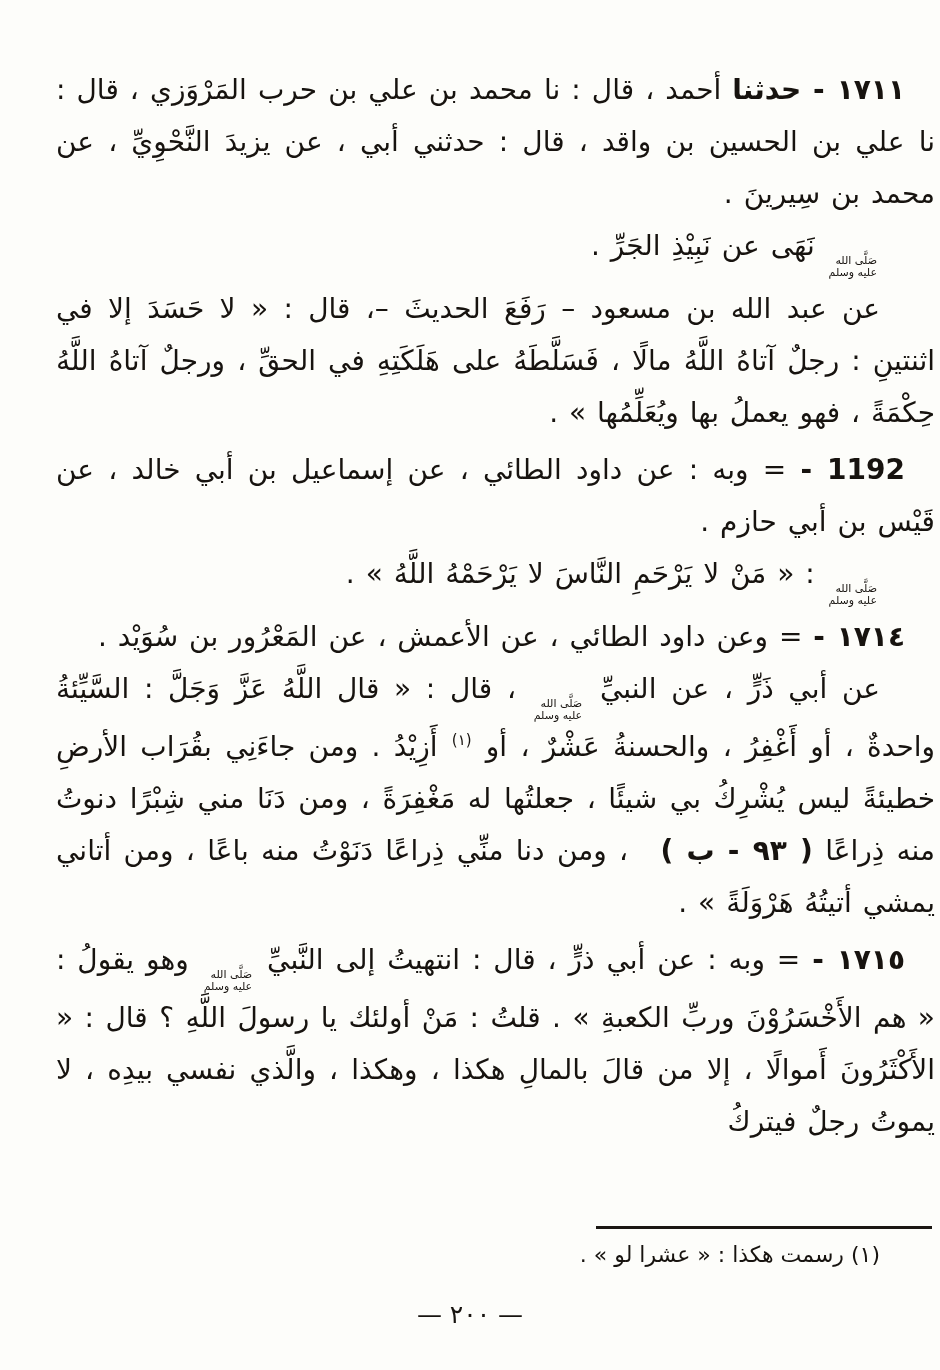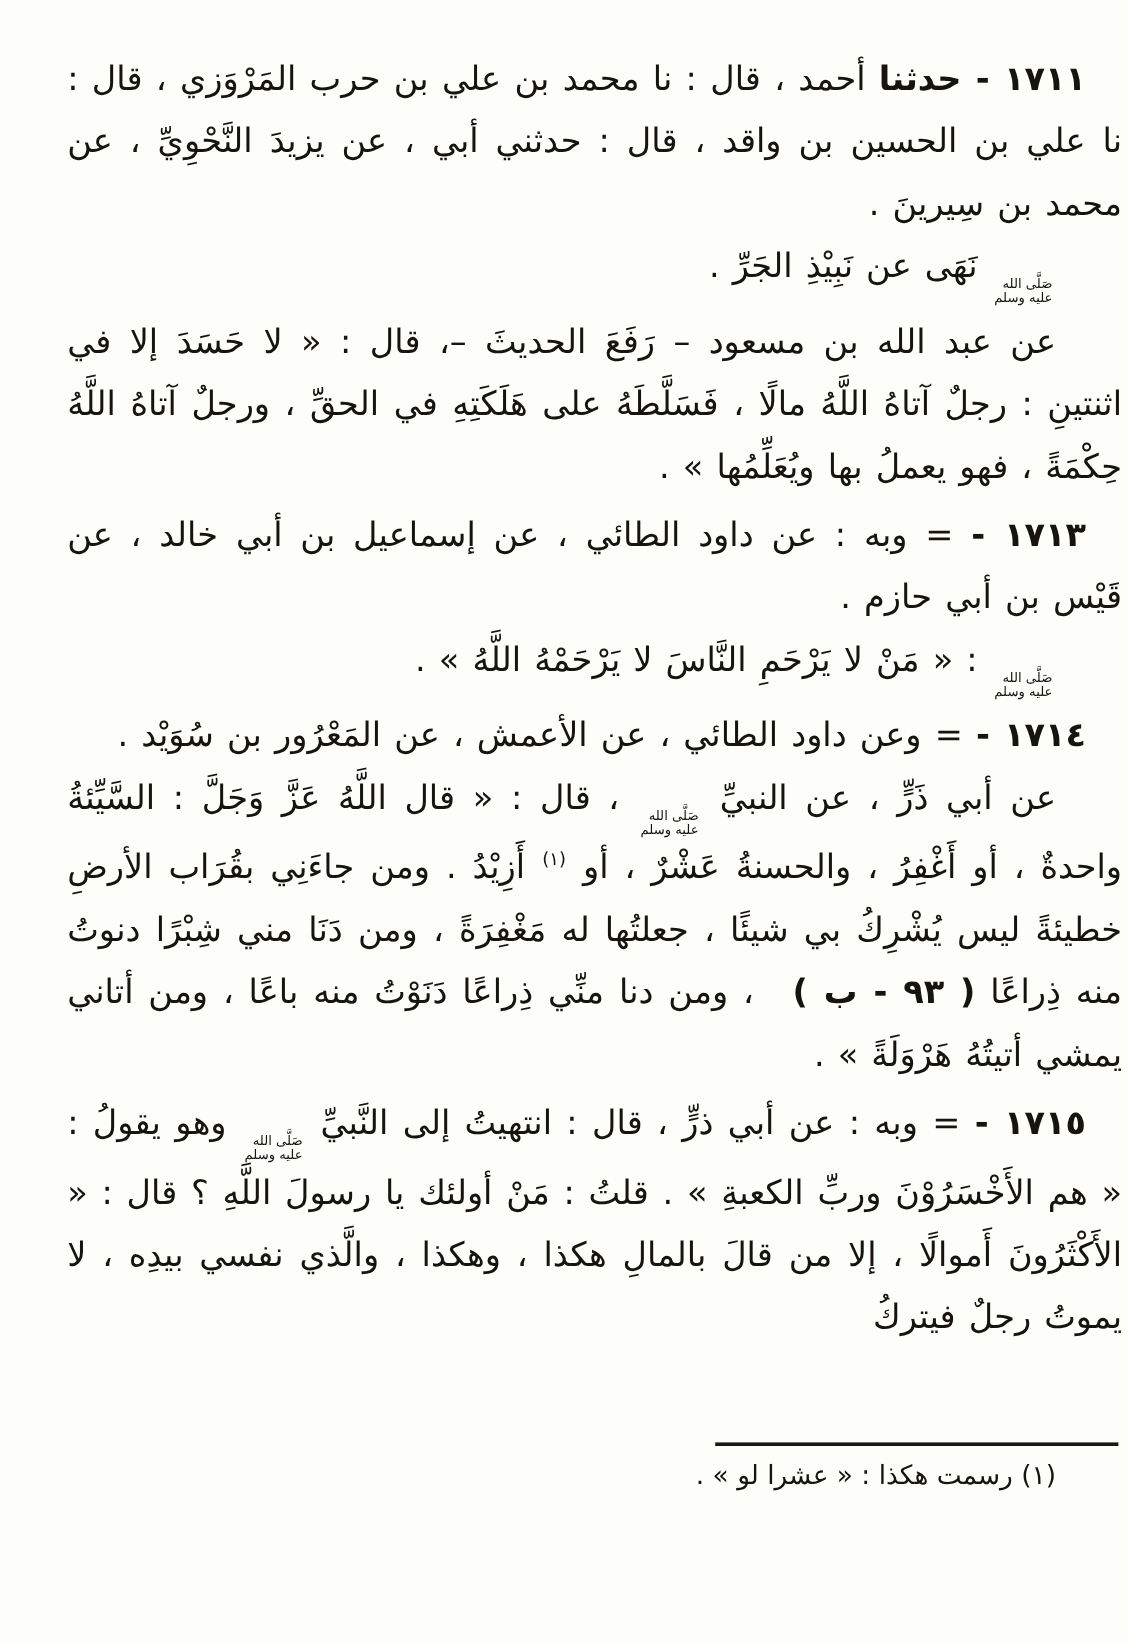--- a/index.html
+++ b/index.html
@@ -6,21 +6,21 @@
     margin: 0;
     padding: 0;
     background: #fcfcf9;
   }
   .page {
     position: relative;
     width: 940px;
     height: 1370px;
     background: #fdfdfa;
     box-sizing: border-box;
-    padding-top: 40px;
+    padding-top: 64px;
     overflow: hidden;
     font-family: "DejaVu Sans", sans-serif;
     color: #17130f;
   }
   .text-block {
     direction: rtl;
     unicode-bidi: embed;
     text-align: justify;
     font-size: 28px;
     line-height: 52px;
@@ -87,21 +87,21 @@
             <span>صَلَّى الله</span>
             <span>عليه وسلم</span>
           </span><span> نَهَى عن نَبِيْذِ الجَرِّ .</span></p>
     </section>
 
     <section class="hadith">
       <p class="para matn"><span>عن عبد الله بن مسعود – رَفَعَ الحديثَ –، قال : « لا حَسَدَ إلا في اثنتينِ : رجلٌ آتاهُ اللَّهُ مالًا ، فَسَلَّطَهُ على هَلَكَتِهِ في الحقِّ ، ورجلٌ آتاهُ اللَّهُ حِكْمَةً ، فهو يعملُ بها ويُعَلِّمُها » .</span></p>
     </section>
 
     <section class="hadith">
-      <p class="para num-para"><span class="hnum">١٧١٣ -</span><span> = وبه : عن داود الطائي ، عن إسماعيل بن أبي خالد ، عن قَيْس بن أبي حازم .</span></p>
+      <p class="para num-para"><span class="hnum">1192 -</span><span> = وبه : عن داود الطائي ، عن إسماعيل بن أبي خالد ، عن قَيْس بن أبي حازم .</span></p>
       <p class="para matn"><span class="saw">
             <span>صَلَّى الله</span>
             <span>عليه وسلم</span>
           </span><span> : « مَنْ لا يَرْحَمِ النَّاسَ لا يَرْحَمْهُ اللَّهُ » .</span></p>
     </section>
 
     <section class="hadith">
       <p class="para num-para"><span class="hnum">١٧١٤ -</span><span> = وعن داود الطائي ، عن الأعمش ، عن المَعْرُور بن سُوَيْد .</span></p>
       <p class="para matn"><span>عن أبي ذَرٍّ ، عن النبيِّ </span><span class="saw">
             <span>صَلَّى الله</span>
@@ -114,15 +114,16 @@
             <span>صَلَّى الله</span>
             <span>عليه وسلم</span>
           </span><span> وهو يقولُ : « هم الأَخْسَرُوْنَ وربِّ الكعبةِ » . قلتُ : مَنْ أولئك يا رسولَ اللَّهِ ؟ قال : « الأَكْثَرُونَ أَموالًا ، إلا من قالَ بالمالِ هكذا ، وهكذا ، والَّذي نفسي بيدِه ، لا يموتُ رجلٌ فيتركُ</span></p>
     </section>
 
   </div>
 
   <footer>
     <div class="fn-divider"></div>
     <p class="footnote"><span>(١)</span> <span>رسمت هكذا : « عشرا لو » .</span></p>
+    <div class="page-number">— ٢٠٠ —</div>
   </footer>
 
 </div>
 
 </body></html>

